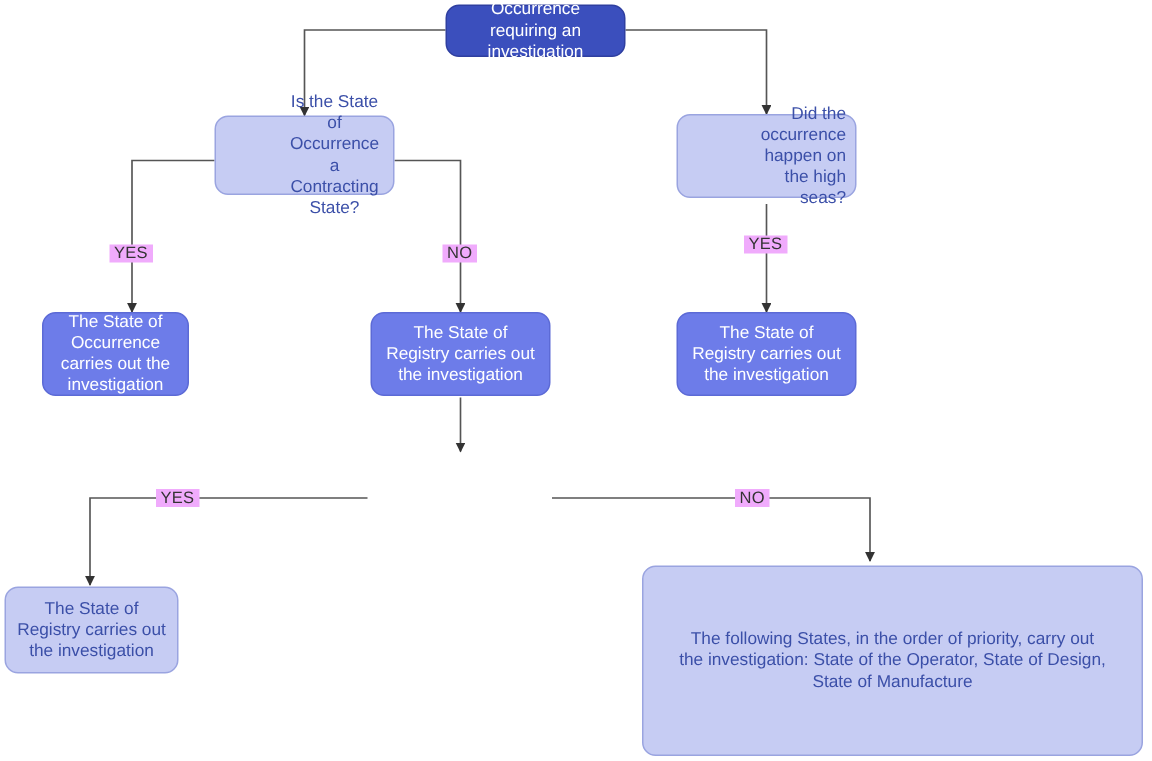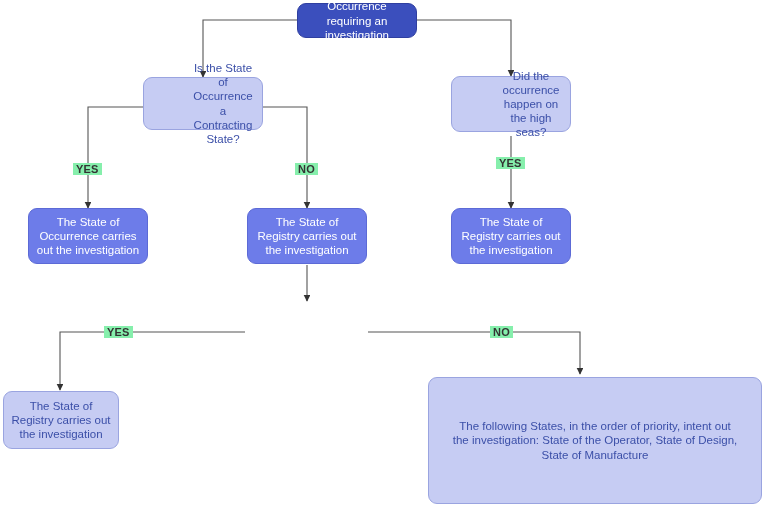--- a/index.html
+++ b/index.html
@@ -14,22 +14,22 @@
 
   
   .n-start{background:#3b4fbd;border:1px solid #2f3fa0;color:#ffffff;font-size:11.5px;}
   
   .n-decision{background:#c6ccf3;border:1px solid #9aa4e0;color:#3b4fa8;font-size:11.5px;padding-left:46px;}
   
   .n-result{background:#6d7ce9;border:1px solid #5c6ad6;color:#ffffff;font-size:11.5px;}
   
   .n-result-light{background:#c6ccf3;border:1px solid #9aa4e0;color:#3b4fa8;font-size:11.5px;}
 
-  .edge-label{position:absolute;font-size:11px;color:#333333;background:#86efac;
-              padding:0 3px;letter-spacing:.2px;font-weight:bold;}
+  .edge-label{position:absolute;font-size:11px;color:#333333;background:#f0abfc;
+              padding:0 3px;letter-spacing:.2px;}
 </style>
 </head>
 <body>
 
 <div id="stage">
 
   <svg class="edges" viewBox="0 0 768 507" xmlns="http://www.w3.org/2000/svg">
     <defs>
       <marker id="arr" markerWidth="8" markerHeight="8" refX="5.4" refY="3" orient="auto" markerUnits="strokeWidth">
         <path d="M0,0 L6,3 L0,6 z" fill="#333333"></path>
@@ -56,43 +56,43 @@
   </svg>
 
   <div class="node n-start" style="left:297px;top:3px;width:120px;height:35px;">
     <span>Occurrence requiring an investigation</span>
   </div>
 
   <div class="node n-decision" style="left:143px;top:77px;width:120px;height:53px;">
     <span>Is the State of Occurrence a Contracting State?</span>
   </div>
 
-  <div class="node n-decision" style="left:451px;top:76px;width:120px;height:56px;">
+  <div class="node n-decision" style="left:451px;top:76px;width:120px;height:56px;text-align:right;">
     <span>Did the occurrence happen on the high seas?</span>
   </div>
 
-  <div class="node n-result" style="left:28px;top:208px;width:120px;height:56px;">
+  <div class="node n-result" style="left:28px;top:208px;width:98px;height:56px;">
     <span>The State of Occurrence carries out the investigation</span>
   </div>
 
   <div class="node n-result" style="left:247px;top:208px;width:120px;height:56px;">
     <span>The State of Registry carries out the investigation</span>
   </div>
 
   <div class="node n-result" style="left:451px;top:208px;width:120px;height:56px;">
     <span>The State of Registry carries out the investigation</span>
   </div>
 
 
   <div class="node n-result-light" style="left:3px;top:391px;width:116px;height:58px;">
     <span>The State of Registry carries out the investigation</span>
   </div>
 
   <div class="node n-result-light" style="left:428px;top:377px;width:334px;height:127px;padding:10px 22px;">
-    <span>The following States, in the order of priority, intent out the investigation: State of the Operator, State of  Design, State of Manufacture</span>
+    <span>The following States, in the order of priority, carry out the investigation: State of the Operator, State of  Design, State of Manufacture</span>
   </div>
 
   <div class="edge-label" style="left:73px;top:163px;">
     <span>YES</span>
   </div>
 
   <div class="edge-label" style="left:295px;top:163px;">
     <span>NO</span>
   </div>
 

